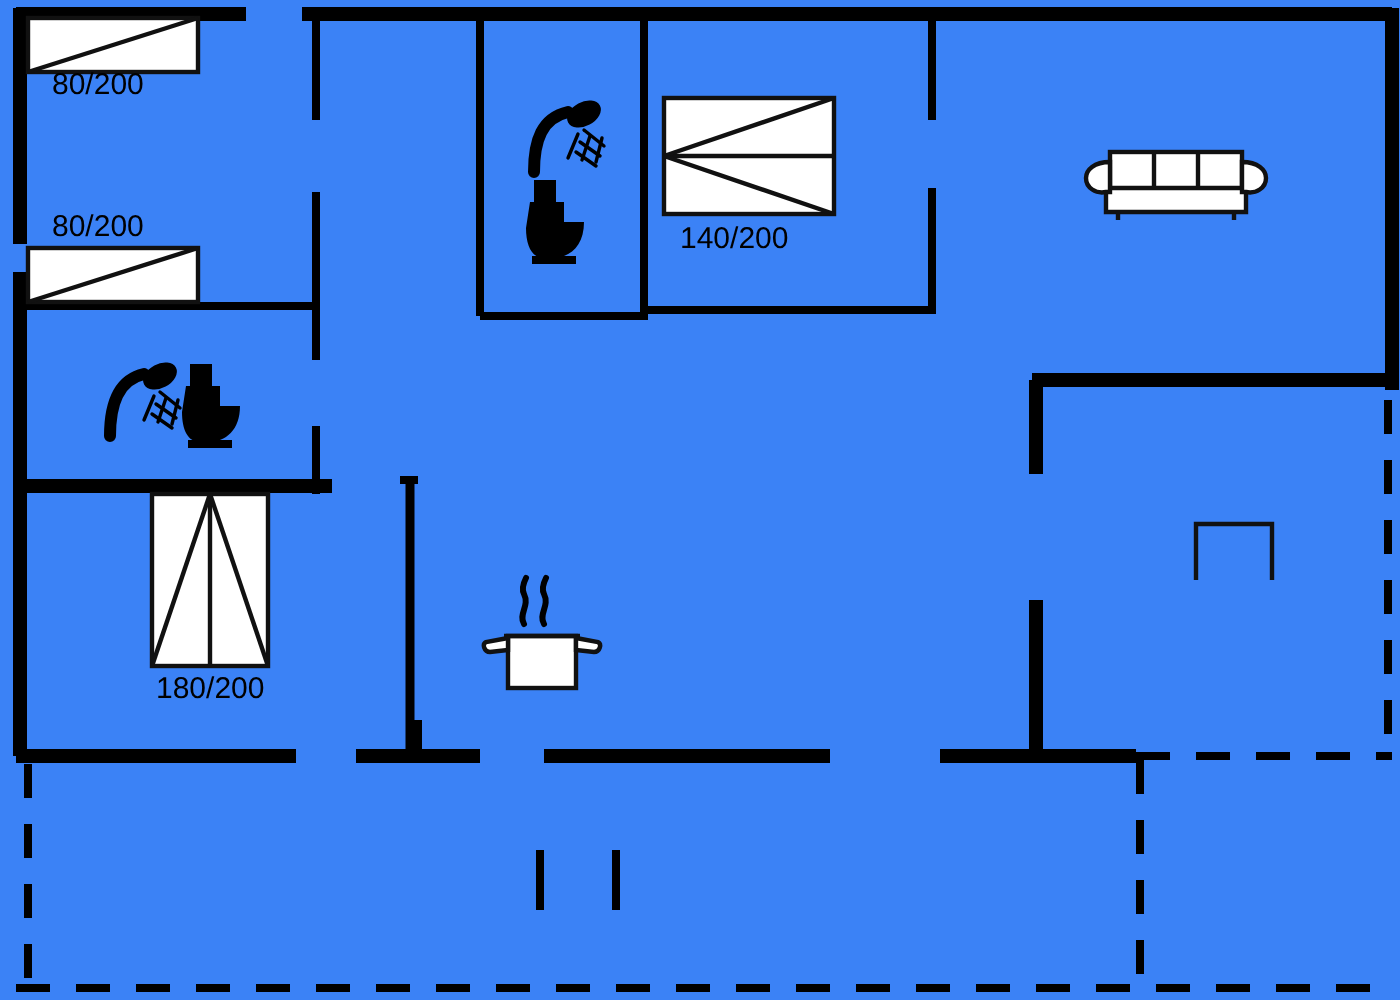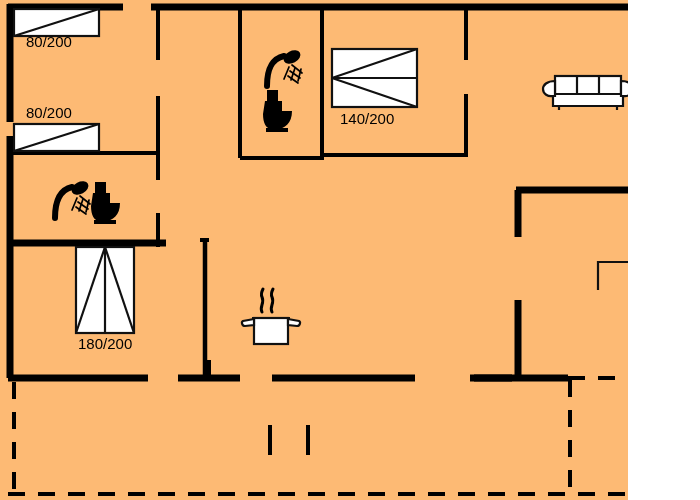--- a/index.html
+++ b/index.html
@@ -5,23 +5,23 @@
   html, body {
     margin: 0;
     padding: 0;
     background: #ffffff;
   }
   body {
     font-family: "Liberation Sans", sans-serif;
   }
   #floorplan-root {
     position: relative;
-    width: 628px;
+    width: 700px;
     height: 500px;
-    background: #fdba74;
+    background: #3b82f6;
     overflow: hidden;
   }
   #floorplan-svg {
     position: absolute;
     left: 0;
     top: 0;
     width: 700px;
     height: 500px;
     display: block;
   }

